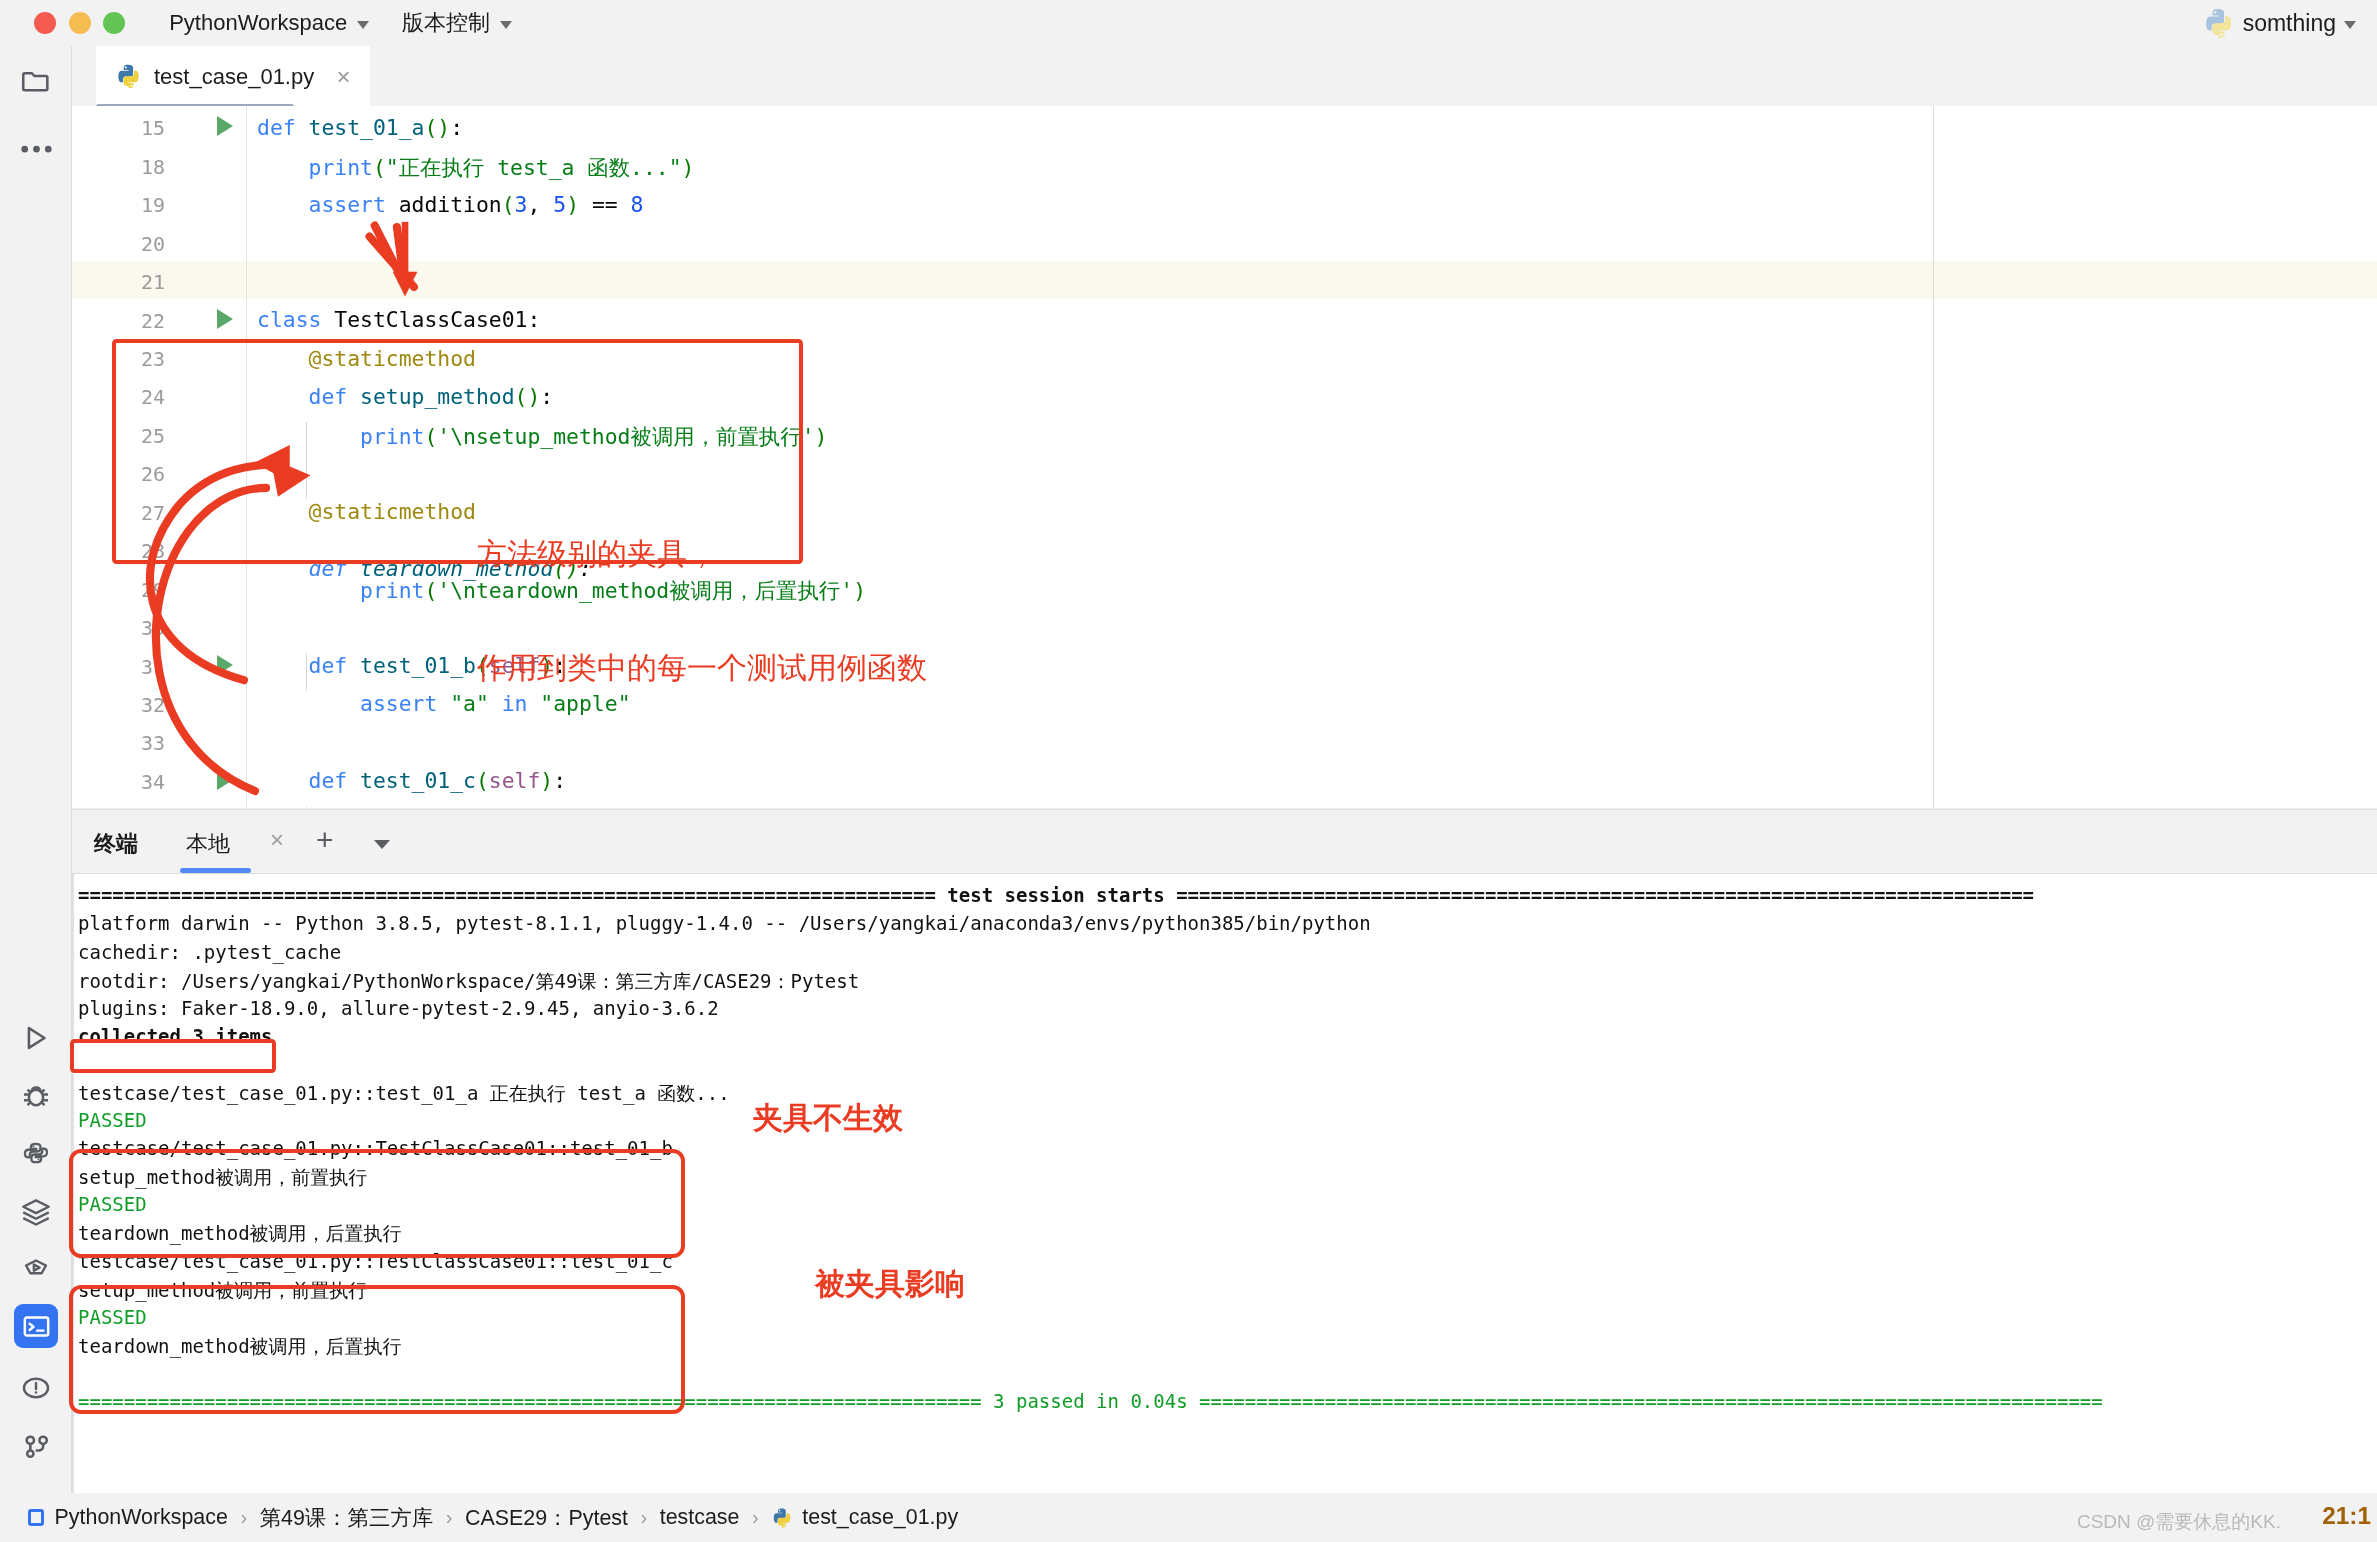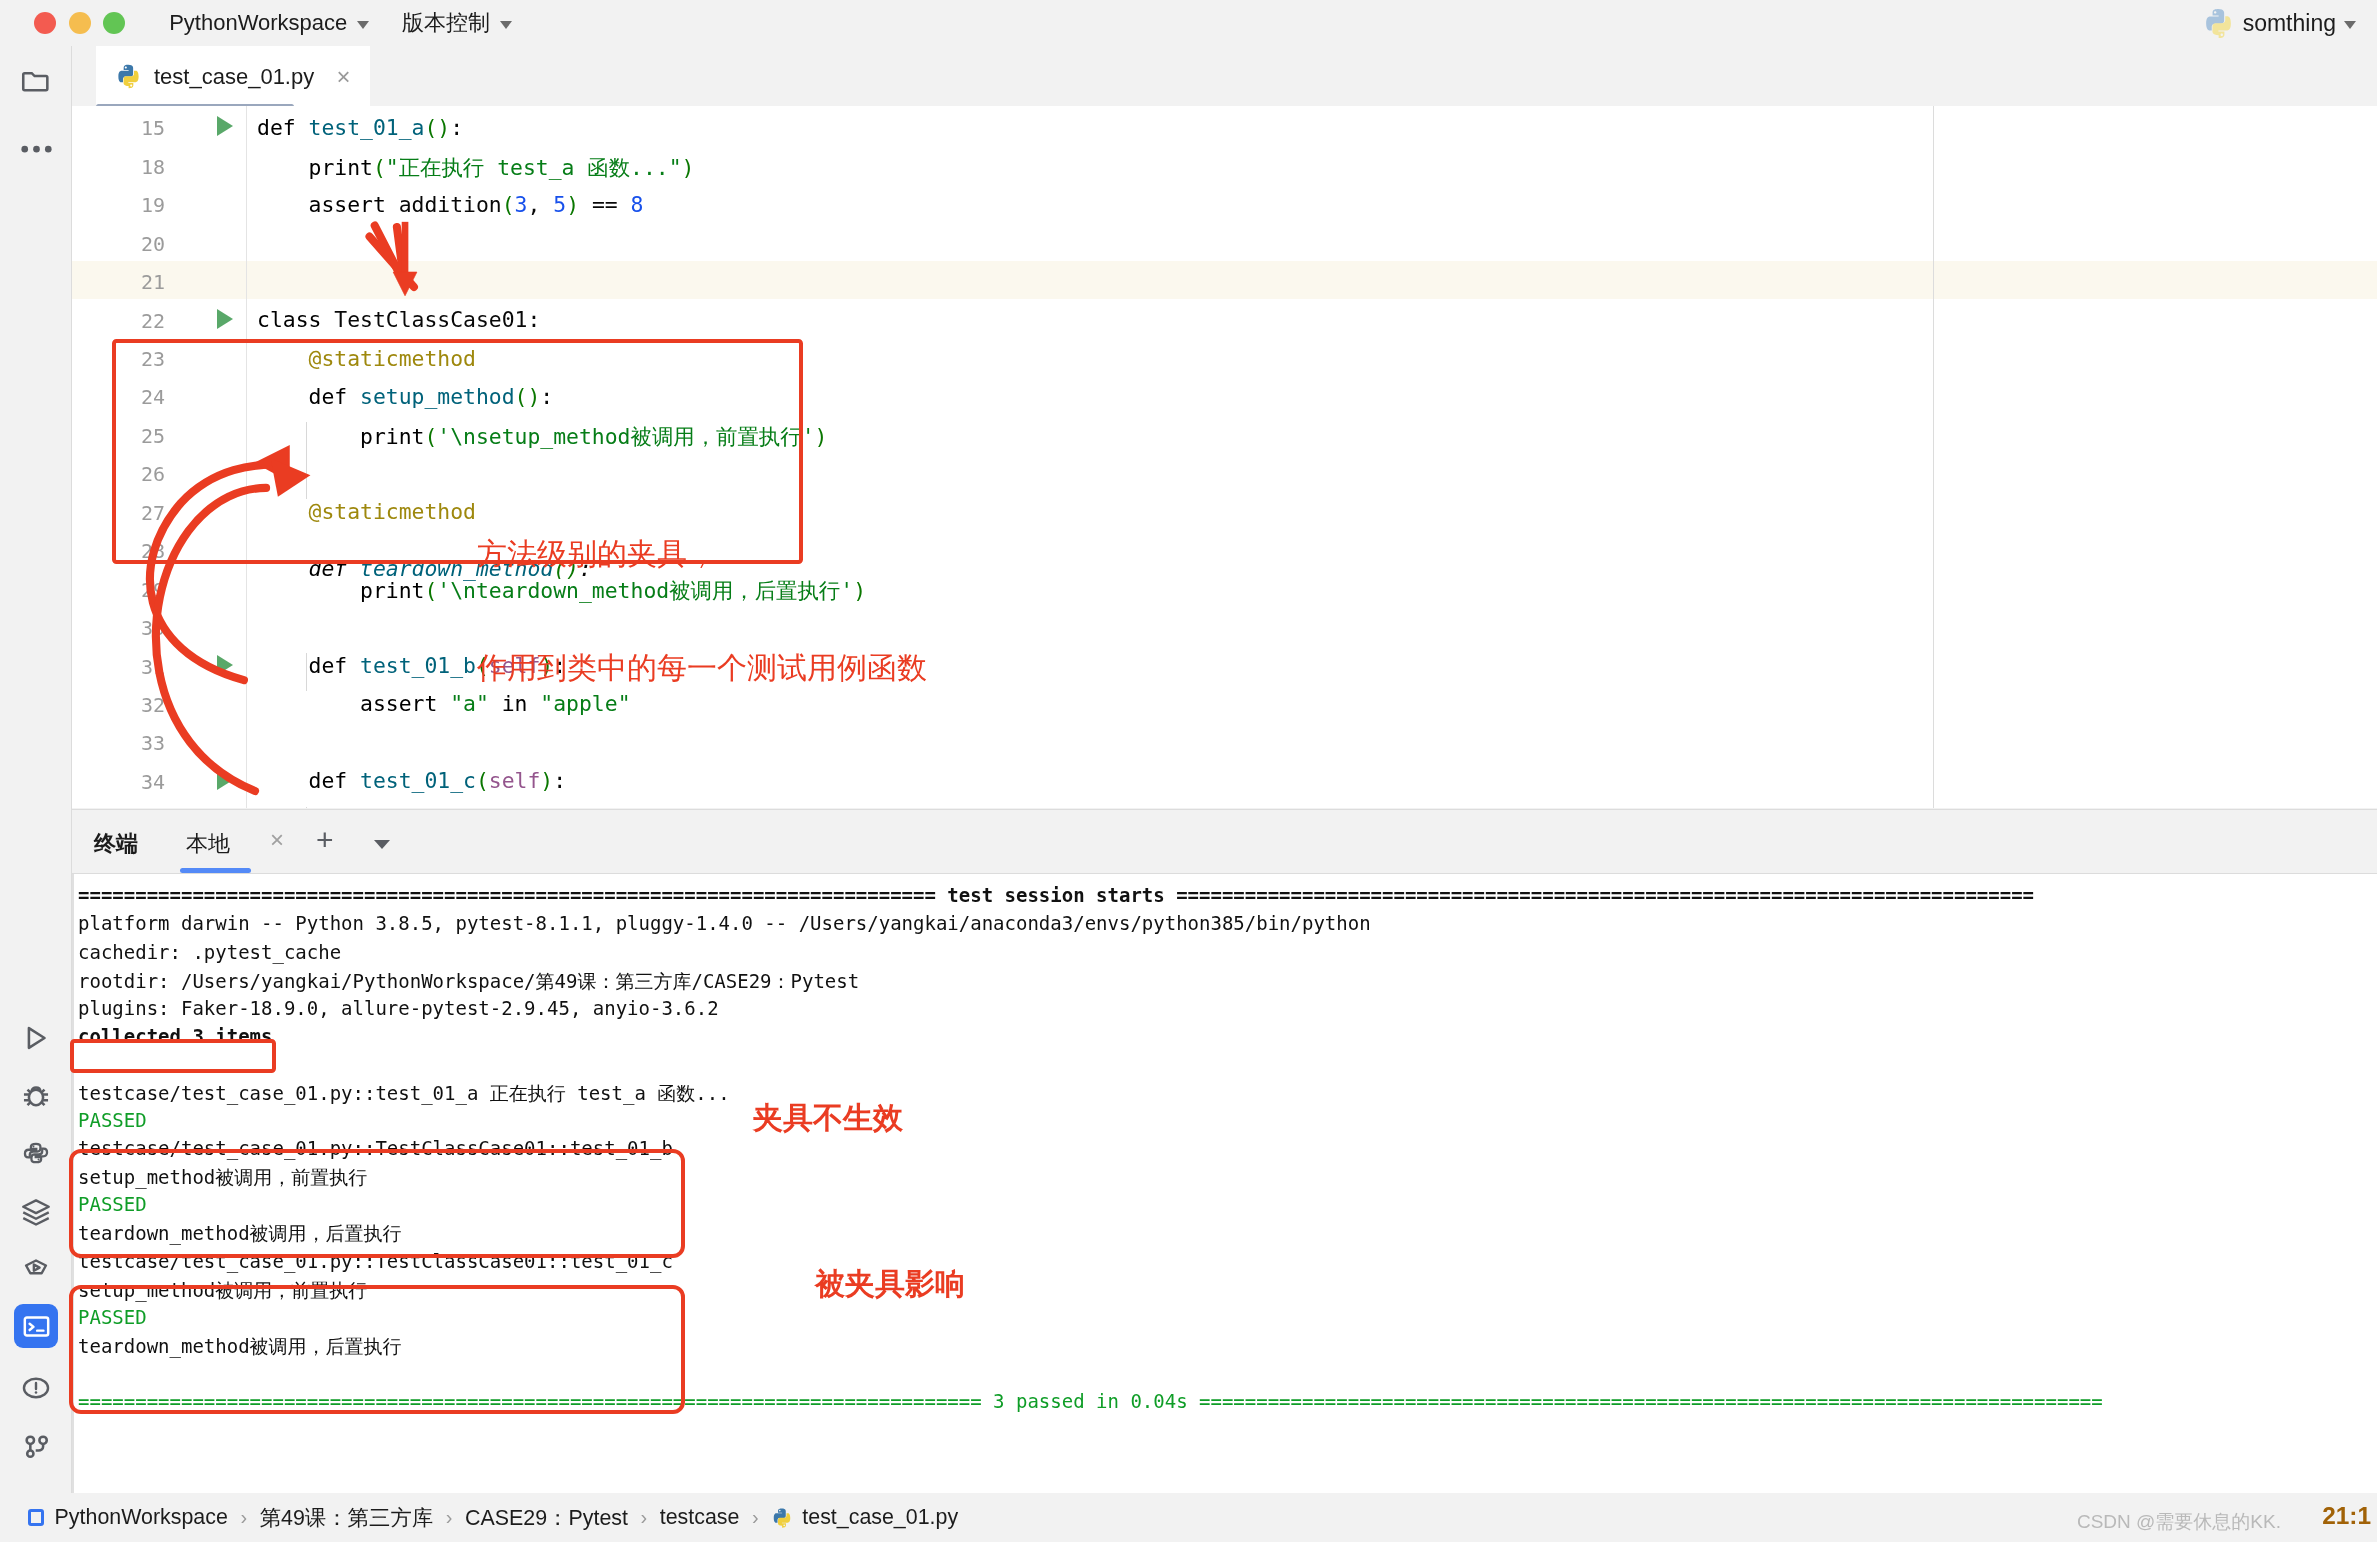--- a/index.html
+++ b/index.html
@@ -98,21 +98,21 @@
   .runmark {
     position: absolute; left: 145px; width: 0; height: 0;
     border-top: 10.3px solid transparent; border-bottom: 10.3px solid transparent;
     border-left: 16.3px solid #59a869;
   }
   .codetext {
     position: absolute; left: 185px;
     font-family: "DejaVu Sans Mono", monospace; font-size: 21.4px;
     white-space: pre; color: #080808;
   }
-  .kw { color: #000000; }
+  .kw { color: #3b82f6; }
   .fn { color: #00627a; }
   .str { color: #067d17; }
   .num { color: #1750eb; }
   .pun { color: #0a7700; }
   .dec { color: #9e880d; }
   .slf { color: #94558d; }
   .gut-sep {
     position: absolute; left: 174px; top: 0; width: 0.7px; height: 702px;
     background: #e4e4e4;
   }

